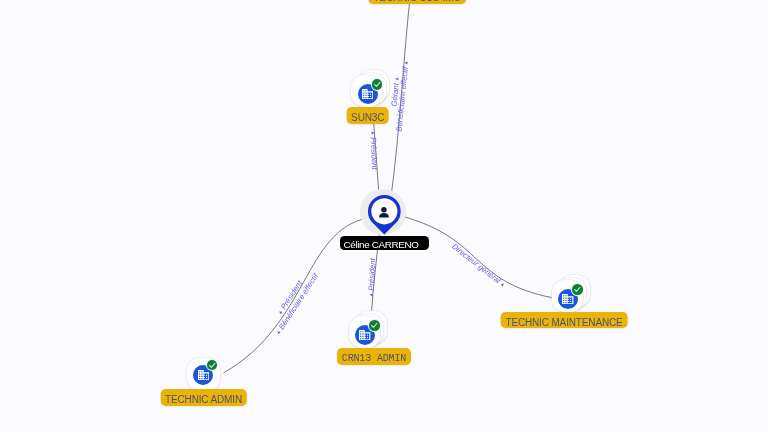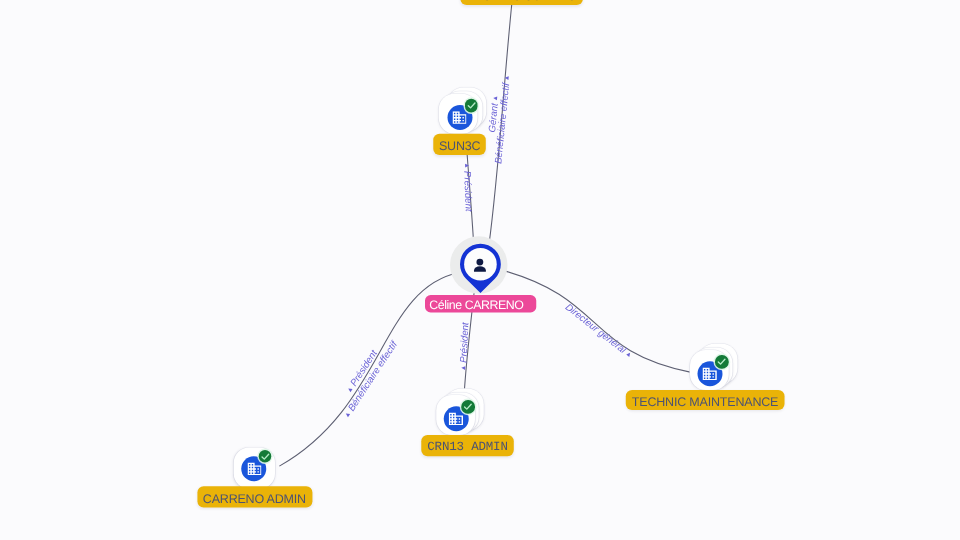--- a/index.html
+++ b/index.html
@@ -31,21 +31,21 @@
   .clabel{position:absolute;white-space:nowrap;font-size:10px;line-height:21px;letter-spacing:-0.15px;
           color:#4d5372;background:#eab308;border-radius:5px;padding:0 4.8px;height:16.5px;
           overflow:hidden;
           transform:translate(-50%,0);box-shadow:0 1px 2.2px rgba(40,45,80,.09);}
   
   .pnode{width:70px;height:70px;}
   .halo{position:absolute;left:10px;top:12px;width:46px;height:46px;border-radius:50%;
         background:#ebecec;}
   .plabel{position:absolute;white-space:nowrap;font-size:9.9px;line-height:17.6px;height:13.9px;
           overflow:hidden;box-sizing:border-box;
-          color:#ffffff;background:#ec4899;border-radius:4.5px;
+          color:#ffffff;background:#000000;border-radius:4.5px;
           padding:0 10.2px 0 3.3px;letter-spacing:-0.35px;}
   
   .elabel{position:absolute;white-space:nowrap;font-size:7.7px;line-height:8px;
           color:#6b63d6;font-style:italic;transform-origin:0 50%;}
   .etri{font-size:5.2px;font-style:normal;display:inline-block;
         vertical-align:.9px;margin-right:1.6px;}
   .etri.after{margin-right:0;margin-left:1.6px;}
 </style>
 </head>
 <body>
@@ -124,21 +124,21 @@
           <svg width="11.4" height="10.4" viewBox="2 3 20 18">
             <path fill="#ffffff" d="M12 7V3H2v18h20V7H12zM6 19H4v-2h2v2zm0-4H4v-2h2v2zm0-4H4V9h2v2zm0-4H4V5h2v2zm4 12H8v-2h2v2zm0-4H8v-2h2v2zm0-4H8V9h2v2zm0-4H8V5h2v2zm10 12h-8v-2h2v-2h-2v-2h2v-2h-2V9h8v10zm-2-8h-2v2h2v-2zm0 4h-2v2h2v-2z"></path>
           </svg>
         </div>
         <div class="badge">
           <svg width="8.6" height="8.6" viewBox="0 0 24 24">
             <path d="M4.6 12.6 L9.6 17.6 L19.4 6.6" fill="none" stroke="#b4eac6" stroke-width="3.1" stroke-linecap="round" stroke-linejoin="round"></path>
           </svg>
         </div>
       </div>
-      <div class="clabel" style="left: 203.5px; top: 389px;">CARRENO ADMIN</div>
+      <div class="clabel" style="left: 203.5px; top: 389px;">TECHNIC ADMIN</div>
       <div class="node pnode" style="left: 385px; top: 212px;">
         <div class="halo"></div>
         <svg width="32.7" height="39.4" viewBox="0 0 32.7 39.4" style="position:absolute;left:17.9px;top:18.2px;overflow:visible">
           <path d="M4.83,27.95 A16.35,16.35 0 1 1 27.87,27.95 L16.35,39.4 Z" fill="#1433d4"></path>
           <circle cx="16.35" cy="16.35" r="13.05" fill="#fdfdfd"></circle>
           <circle cx="15.9" cy="14.7" r="2.75" fill="#0f1a42"></circle>
           <path d="M11.2 22.5 L11.2 21.4 a4.75 3.4 0 0 1 9.5 0 L20.7 22.5 Z" fill="#0f1a42"></path>
         </svg>
       </div>
       <div class="plabel" style="left: 340.2px; top: 236px;">Céline CARRENO</div>

